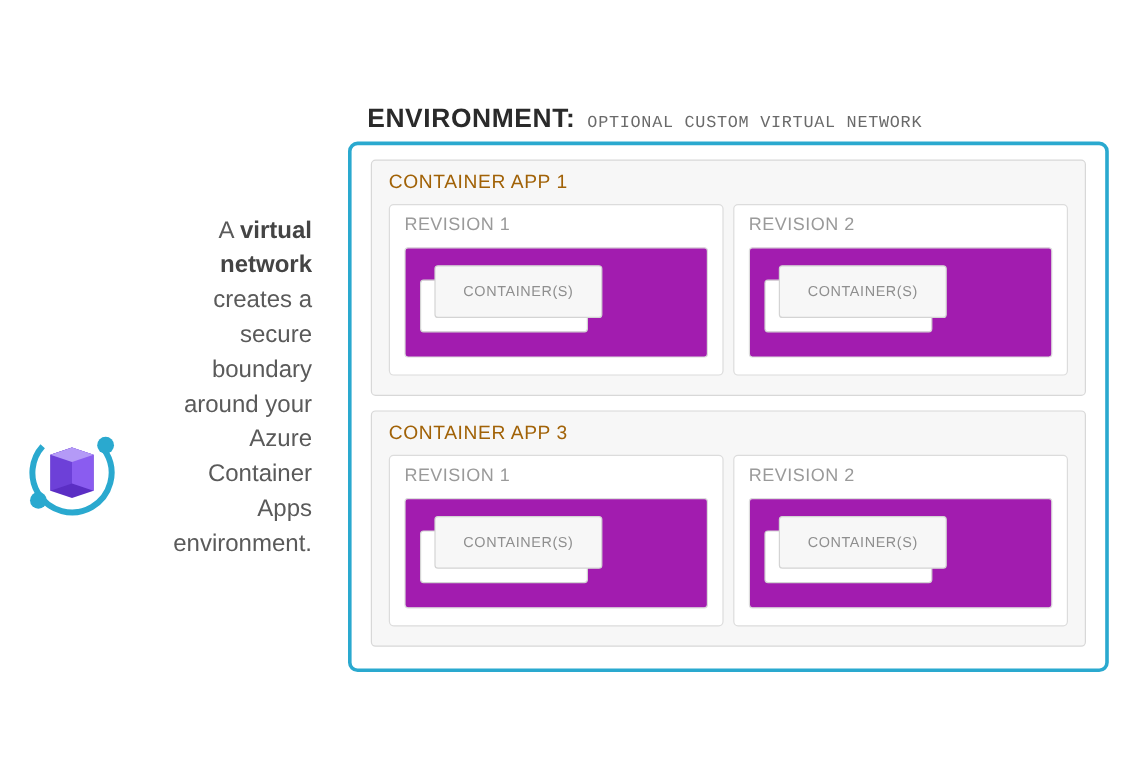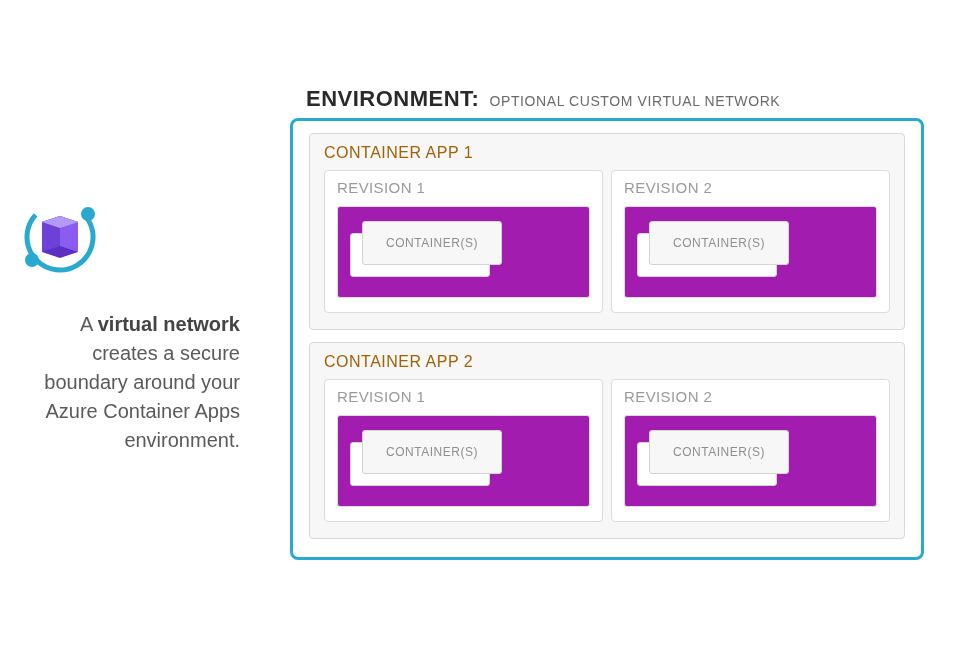--- a/index.html
+++ b/index.html
@@ -14,22 +14,23 @@
   .page {
     display: flex;
     align-items: center;
     width: 100%;
     height: 100%;
     padding: 20px 30px 20px 10px;
   }
   .left {
     width: 280px;
     display: flex;
-    flex-direction: column;
-    align-items: flex-start;
+    flex-direction: row;
+    align-items: flex-end;
+    padding-right: 30px;
   }
   .icon-wrap {
     margin-bottom: 24px;
     margin-right: 30px;
   }
   .desc {
     text-align: right;
     font-size: 20px;
     font-weight: 300;
     line-height: 1.45;
@@ -55,20 +56,21 @@
     font-size: 22px;
     font-weight: 700;
     letter-spacing: 0.5px;
     color: #2a2a2a;
   }
   .env-header .sub {
     font-size: 14px;
     font-weight: 400;
     letter-spacing: 0.6px;
     color: #6a6a6a;
+    font-family: Liberation Mono, monospace;
   }
   .env-box {
     border: 3px solid #2aa9cf;
     border-radius: 8px;
     padding: 12px 16px 18px 16px;
     display: flex;
     flex-direction: column;
     gap: 12px;
   }
   .app-box {
@@ -188,21 +190,21 @@
                 <div class="card front">
                   <span class="card-label">CONTAINER(S)</span>
                 </div>
               </div>
             </div>
           </div>
         </div>
       </div>
 
       <div class="app-box">
-        <div class="app-title">CONTAINER APP 2</div>
+        <div class="app-title">CONTAINER APP 3</div>
         <div class="revisions">
           <div class="rev-box">
             <div class="rev-title">REVISION 1</div>
             <div class="replica-frame">
               <div class="stack">
                 <div class="card back"></div>
                 <div class="card front">
                   <span class="card-label">CONTAINER(S)</span>
                 </div>
               </div>

